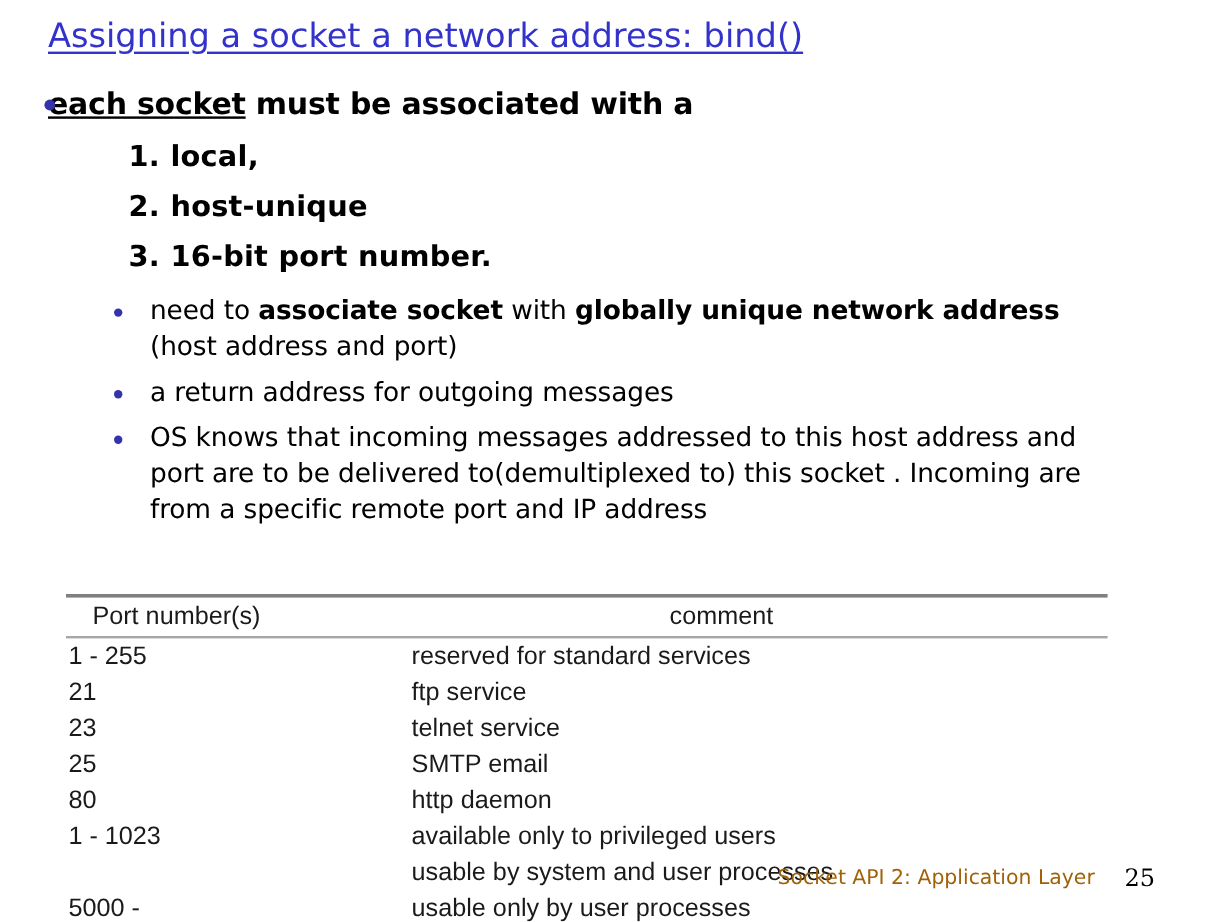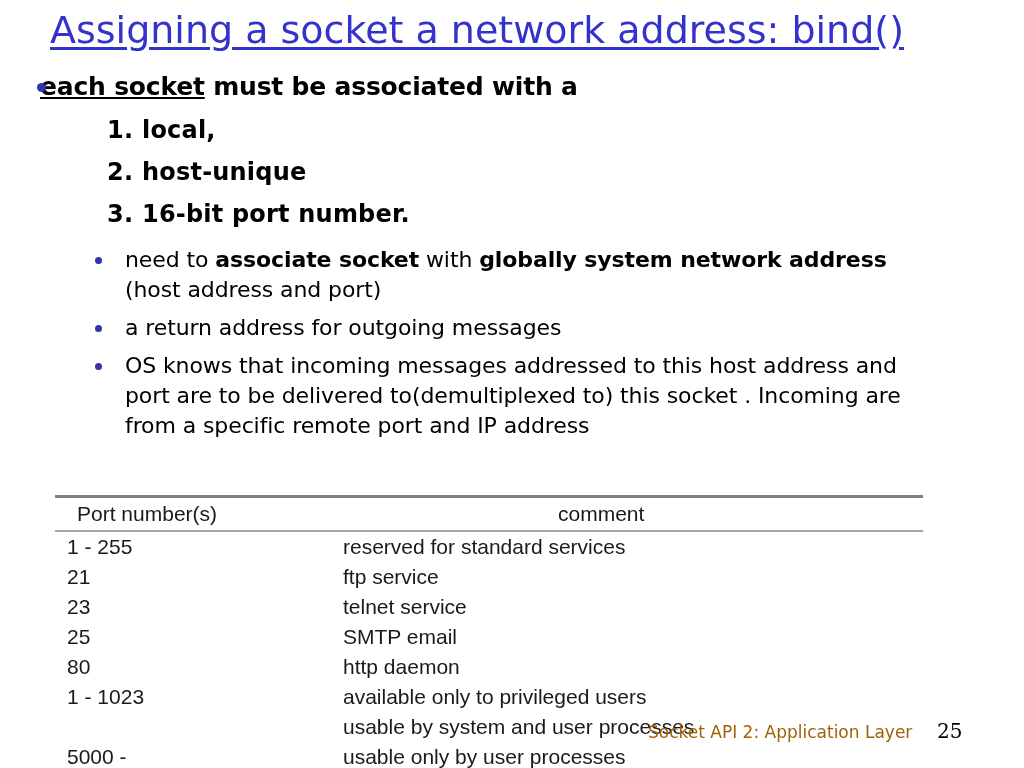--- a/index.html
+++ b/index.html
@@ -12,25 +12,25 @@
     height: 768px;
     position: relative;
     overflow: hidden;
     font-family: "DejaVu Sans", sans-serif;
     color: #000000;
   }
 
   
   #slide-title {
     position: absolute;
-    left: 50px;
+    left: 40px;
     top: 12px;
     width: 900px;
     font-family: "DejaVu Sans", sans-serif;
-    font-size: 38px;
+    font-size: 28px;
     line-height: 36px;
     color: #3333cc;
     text-decoration: underline;
     text-underline-offset: 4px;
     white-space: nowrap;
   }
 
   
   #body-content {
     position: absolute;
@@ -122,21 +122,21 @@
     width: 868px;
   }
   .trow {
     position: relative;
     height: 30px;
     line-height: 30px;
     white-space: nowrap;
   }
   .trow .c1 {
     position: absolute;
-    left: 12px;
+    left: 2px;
     top: 0;
   }
   .trow .c2 {
     position: absolute;
     left: 288px;
     top: 0;
     text-align: center;
   }
   .thead .c1 { left: 22px; }
   .thead .c2 { left: 503px; }
@@ -185,21 +185,21 @@
       <span>host-unique</span>
     </li>
     <li>
       <span class="num">3.</span>
       <span>16-bit port number.</span>
     </li>
   </ol>
 
   <div class="lvl2" style="margin-top:10px;">
     <span class="dot" style="background: rgb(51, 51, 170);"></span>
-    <span class="rich"><span>need to </span><b>associate socket</b><span> with </span><b>globally system  network address</b><span> (host address and port)</span></span>
+    <span class="rich"><span>need to </span><b>associate socket</b><span> with </span><b>globally unique  network address</b><span> (host address and port)</span></span>
   </div>
 
   <div class="lvl2" style="margin-top:8px;">
     <span class="dot" style="background: rgb(51, 51, 170);"></span>
     <span class="rich"><span>a return address for outgoing messages</span></span>
   </div>
 
   <div class="lvl2" style="margin-top:8px;">
     <span class="dot" style="background: rgb(51, 51, 170);"></span>
     <span class="rich"><span>OS knows that incoming messages addressed to this host address and port are to be delivered to(demultiplexed to) this socket . Incoming are from a specific remote port and IP address</span></span>

